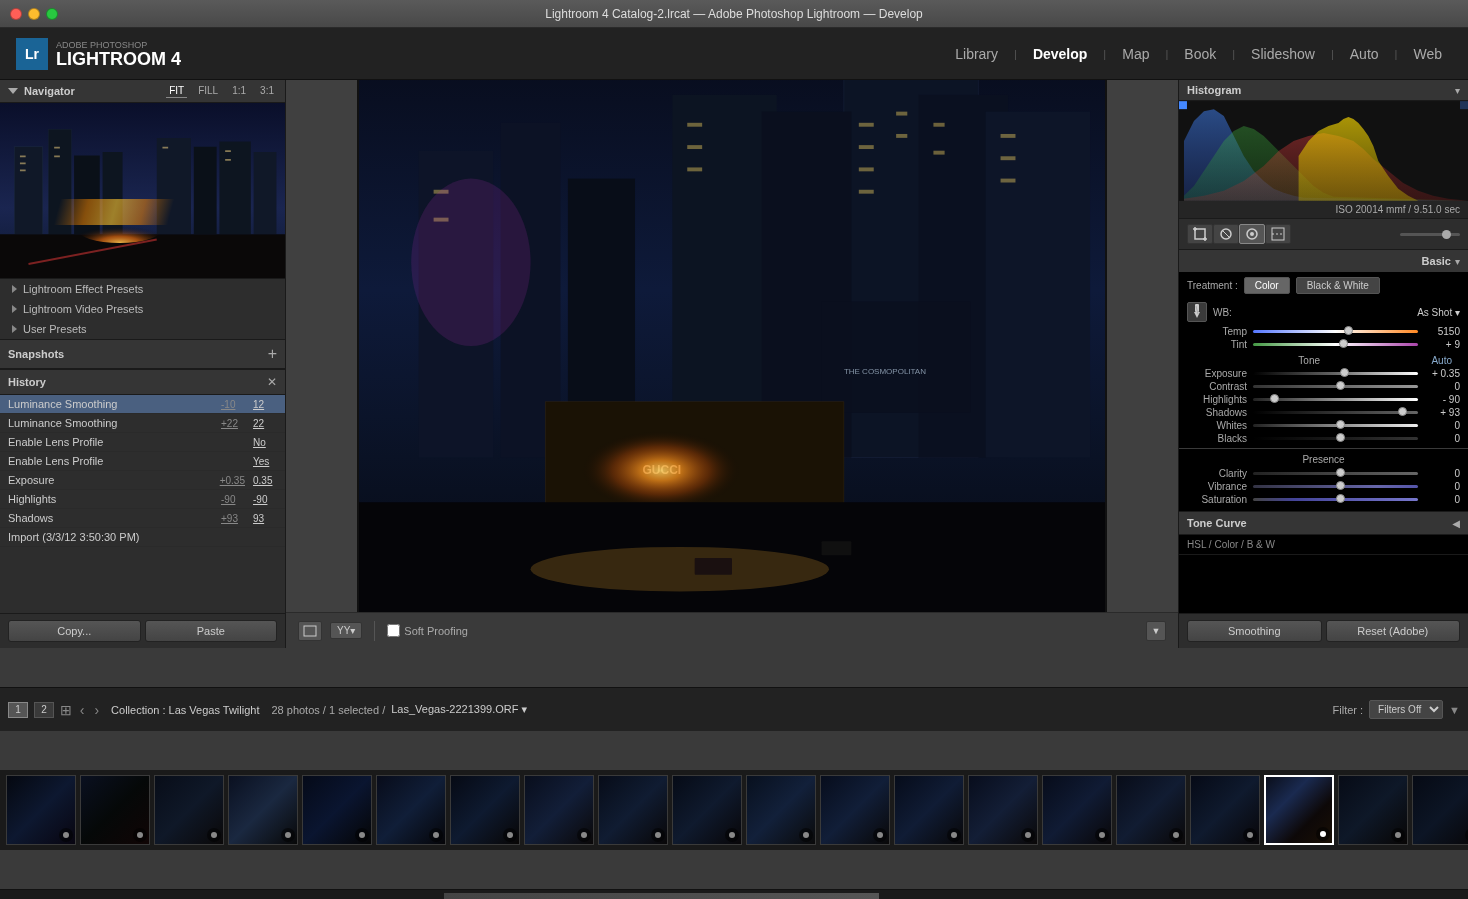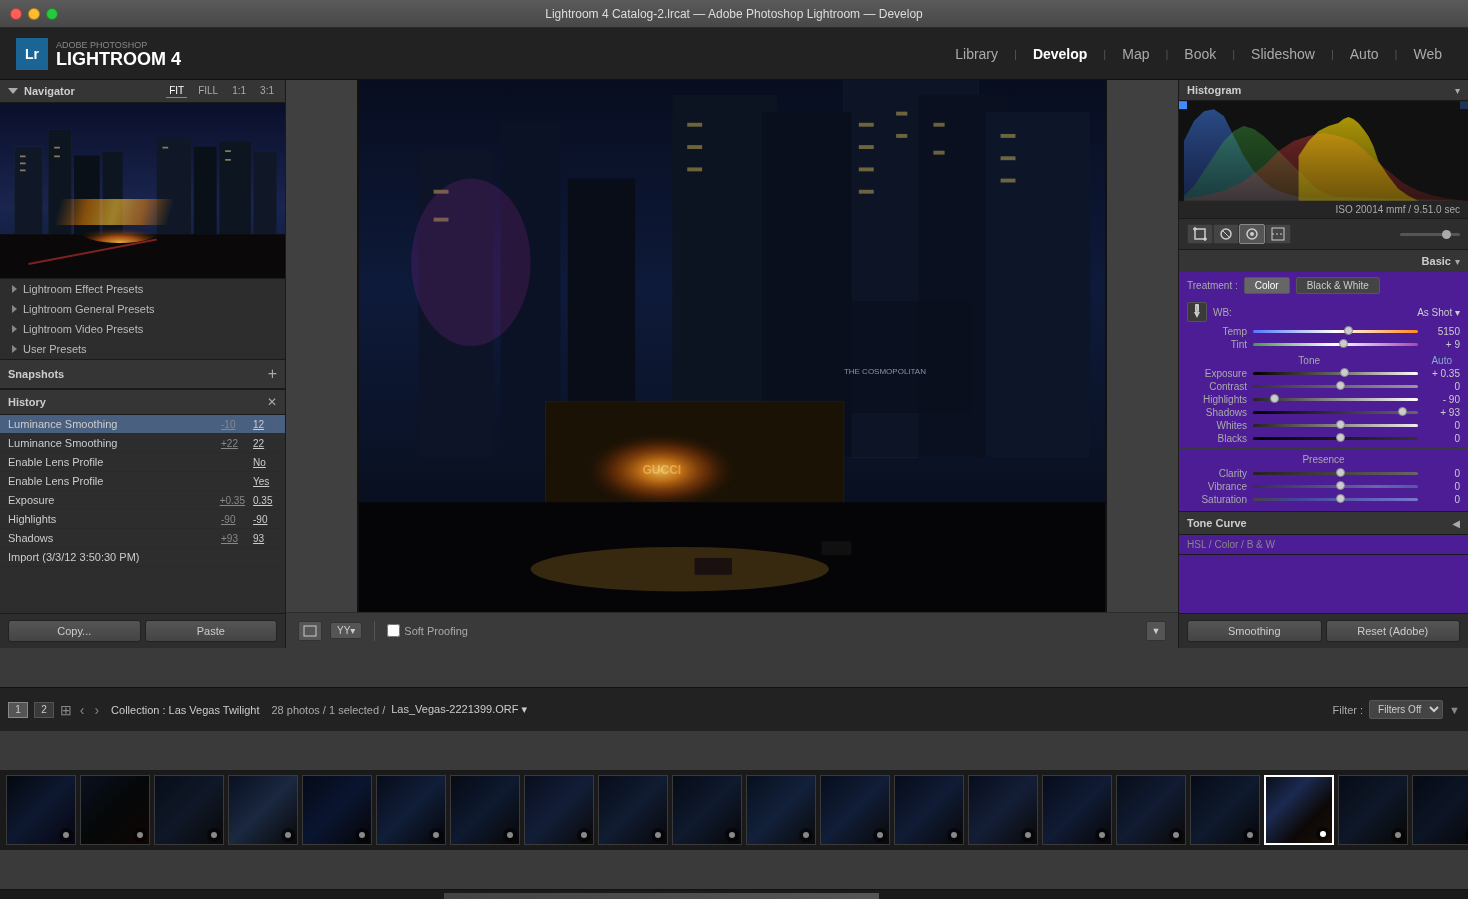--- a/index.html
+++ b/index.html
@@ -280,21 +280,21 @@
       cursor: pointer;
     }
     .yy-dropdown {
       background: #555; border: 1px solid #333; border-radius: 2px;
       padding: 2px 6px; color: #ccc; font-size: 10px; cursor: pointer;
     }
 
     
     .right-panel {
       width: 290px;
-      background: #4c1d95;
+      background: #000000;
       border-left: 1px solid #1a1a1a;
       display: flex;
       flex-direction: column;
       overflow: hidden;
       flex-shrink: 0;
     }
     .histogram-header {
       display: flex; align-items: center;
       padding: 4px 8px;
       background: #353535;
@@ -685,24 +685,20 @@
               <line x1="10%" y1="92%" x2="55%" y2="78%" stroke="rgba(200,50,50,0.6)" stroke-width="2"></line>
             </svg>
           </div>
         </div>
       </div>
 
       <div class="presets-section panel-section">
         <div class="preset-item">
           <div class="preset-arrow"></div>
           <span class="preset-label">Lightroom Effect Presets</span>
-        </div>
-        <div class="preset-item">
-          <div class="preset-arrow"></div>
-          <span class="preset-label">Lightroom General Presets</span>
         </div>
         <div class="preset-item">
           <div class="preset-arrow"></div>
           <span class="preset-label">Lightroom Video Presets</span>
         </div>
         <div class="preset-item">
           <div class="preset-arrow"></div>
           <span class="preset-label">User Presets</span>
         </div>
       </div>

